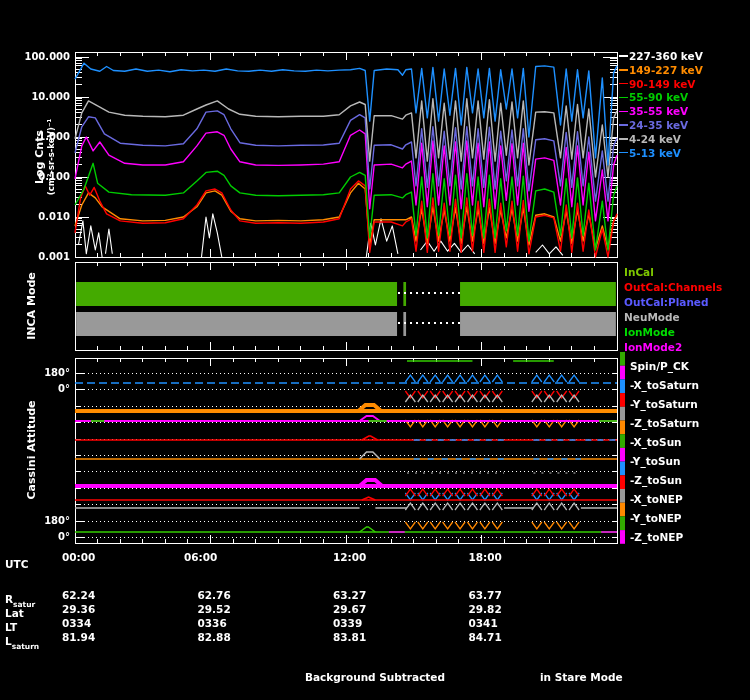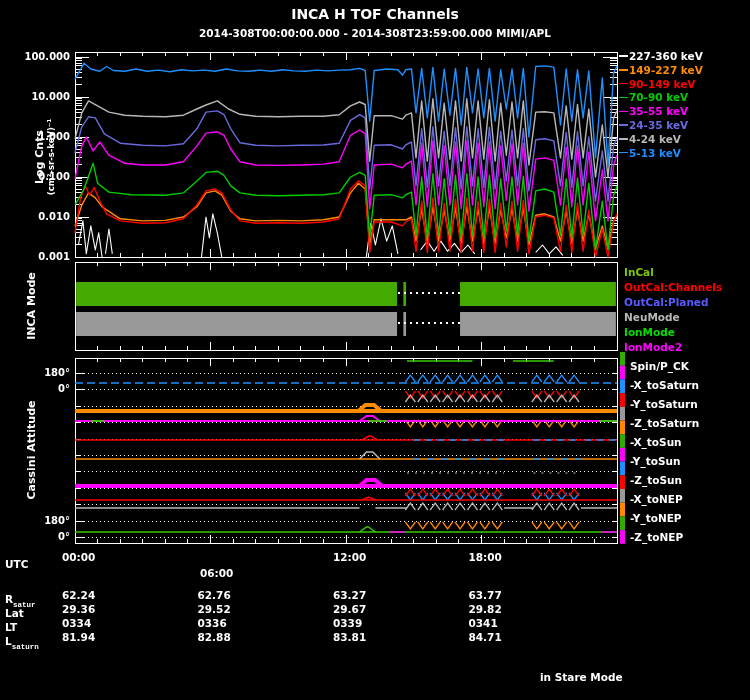--- a/index.html
+++ b/index.html
@@ -4,32 +4,30 @@
 <style>
   html,body{margin:0;padding:0;background:#000;}
   .screen{position:relative;width:750px;height:700px;background:#000;overflow:hidden;
           font-family:"DejaVu Sans","Liberation Sans",sans-serif;color:#fff;}
   .t{position:absolute;white-space:nowrap;font-weight:bold;}
   .title{top:6px;left:0;width:750px;text-align:center;font-size:14px;}
   .subtitle{top:27px;left:0;width:750px;text-align:center;font-size:10.5px;}
   .rot{transform:translate(-50%,-50%) rotate(-90deg);transform-origin:center;text-align:center;}
   .ylab1{font-size:11px;} .ylab2{font-size:8.5px;}
   .ticklab{font-size:10px;} .small{font-size:10.5px;}
-  .sub{font-size:7.5px;position:relative;top:4px;font-family:Liberation Mono, monospace;}
+  .sub{font-size:7.5px;position:relative;top:4px;}
   svg{position:absolute;left:0;top:0;}
   .legend-item{position:absolute;font-weight:bold;font-size:10.5px;white-space:nowrap;transform:translateY(-50%);}
   .footer-c{top:671px;left:0;width:750px;text-align:center;font-size:10.5px;}
   .footer-r{top:671px;left:540px;font-size:10.5px;}
 </style>
 </head>
 <body>
 
 <div class="screen">
-  <div class="t title">INCA H TOF Channels</div>
-  <div class="t subtitle">2014-308T00:00:00.000 - 2014-308T23:59:00.000 MIMI/APL</div>
 
   <div class="t rot" style="left:44px;top:157px;">
     <div class="ylab1">Log Cnts</div>
     <div class="ylab2">(cm²-sr-s-keV)⁻¹</div>
   </div>
   <div class="t rot ylab1" style="left:31px;top:306px;">INCA Mode</div>
   <div class="t rot ylab1" style="left:31px;top:450px;">Cassini Attitude</div>
 
   <svg id="plot" width="750" height="700">
       <rect x="75" y="52" width="542" height="205" fill="none" stroke="#fff" stroke-width="1" shape-rendering="crispEdges"></rect>
@@ -485,21 +483,21 @@
       <line x1="619" y1="111.2" x2="628" y2="111.2" stroke="#ff00ff" stroke-width="1.4" shape-rendering="crispEdges"></line>
       <line x1="619" y1="125" x2="628" y2="125" stroke="#6a6ae0" stroke-width="1.4" shape-rendering="crispEdges"></line>
       <line x1="619" y1="138.8" x2="628" y2="138.8" stroke="#b8b8b8" stroke-width="1.4" shape-rendering="crispEdges"></line>
       <line x1="619" y1="152.60000000000002" x2="628" y2="152.60000000000002" stroke="#1e90ff" stroke-width="1.4" shape-rendering="crispEdges"></line>
     </svg>
 
   <div id="tof-legend">
       <span class="legend-item t" style="left:629px;top:56px;color:#ffffff">227-360 keV</span>
       <span class="legend-item t" style="left:629px;top:69.8px;color:#ff8c00">149-227 keV</span>
       <span class="legend-item t" style="left:629px;top:83.6px;color:#ff0000">90-149 keV</span>
-      <span class="legend-item t" style="left:629px;top:97.4px;color:#00cc00">70-90 keV</span>
+      <span class="legend-item t" style="left:629px;top:97.4px;color:#00cc00">55-90 keV</span>
       <span class="legend-item t" style="left:629px;top:111.2px;color:#ff00ff">35-55 keV</span>
       <span class="legend-item t" style="left:629px;top:125px;color:#6a6ae0">24-35 keV</span>
       <span class="legend-item t" style="left:629px;top:138.8px;color:#b8b8b8">4-24 keV</span>
       <span class="legend-item t" style="left:629px;top:152.60000000000002px;color:#1e90ff">5-13 keV</span>
     </div>
   <div id="mode-legend">
       <span class="legend-item t" style="left:624px;top:272px;color:#7ec800">InCal</span>
       <span class="legend-item t" style="left:624px;top:287px;color:#ff0000">OutCal:Channels</span>
       <span class="legend-item t" style="left:624px;top:302px;color:#5a5aff">OutCal:Planed</span>
       <span class="legend-item t" style="left:624px;top:317px;color:#b8b8b8">NeuMode</span>
@@ -526,21 +524,21 @@
       <span class="t ticklab" style="left:0;top:211px;width:70px;text-align:right;">0.010</span>
       <span class="t ticklab" style="left:0;top:251px;width:70px;text-align:right;">0.001</span>
       <span class="t ticklab" style="left:0;top:367px;width:70px;text-align:right;">180°</span>
       <span class="t ticklab" style="left:0;top:383px;width:70px;text-align:right;">0°</span>
       <span class="t ticklab" style="left:0;top:515px;width:70px;text-align:right;">180°</span>
       <span class="t ticklab" style="left:0;top:531px;width:70px;text-align:right;">0°</span>
     </div>
   <div id="table">
       <span class="t small" style="left:5px;top:558px;">UTC</span>
       <span class="t small" style="left:62px;top:551px;">00:00</span>
-      <span class="t small" style="left:200px;top:551px;margin-top:16px;">06:00</span>
+      <span class="t small" style="left:184px;top:551px;">06:00</span>
       <span class="t small" style="left:333px;top:551px;">12:00</span>
       <span class="t small" style="left:468.5px;top:551px;text-align:center;">18:00</span>
       <span class="t small" style="left:5px;top:593px;">R<span class="sub">satur</span></span>
       <span class="t small" style="left:62px;top:589px;">62.24</span>
       <span class="t small" style="left:197.5px;top:589px;">62.76</span>
       <span class="t small" style="left:333px;top:589px;">63.27</span>
       <span class="t small" style="left:468.5px;top:589px;">63.77</span>
       <span class="t small" style="left:5px;top:607px;">Lat</span>
       <span class="t small" style="left:62px;top:603px;">29.36</span>
       <span class="t small" style="left:197.5px;top:603px;">29.52</span>
@@ -551,14 +549,15 @@
       <span class="t small" style="left:197.5px;top:617px;">0336</span>
       <span class="t small" style="left:333px;top:617px;">0339</span>
       <span class="t small" style="left:468.5px;top:617px;">0341</span>
       <span class="t small" style="left:5px;top:635px;">L<span class="sub">saturn</span></span>
       <span class="t small" style="left:62px;top:631px;">81.94</span>
       <span class="t small" style="left:197.5px;top:631px;">82.88</span>
       <span class="t small" style="left:333px;top:631px;">83.81</span>
       <span class="t small" style="left:468.5px;top:631px;">84.71</span>
     </div>
 
+  <div class="t footer-c">Background Subtracted</div>
   <div class="t footer-r">in Stare Mode</div>
 </div>
 
 </body></html>

